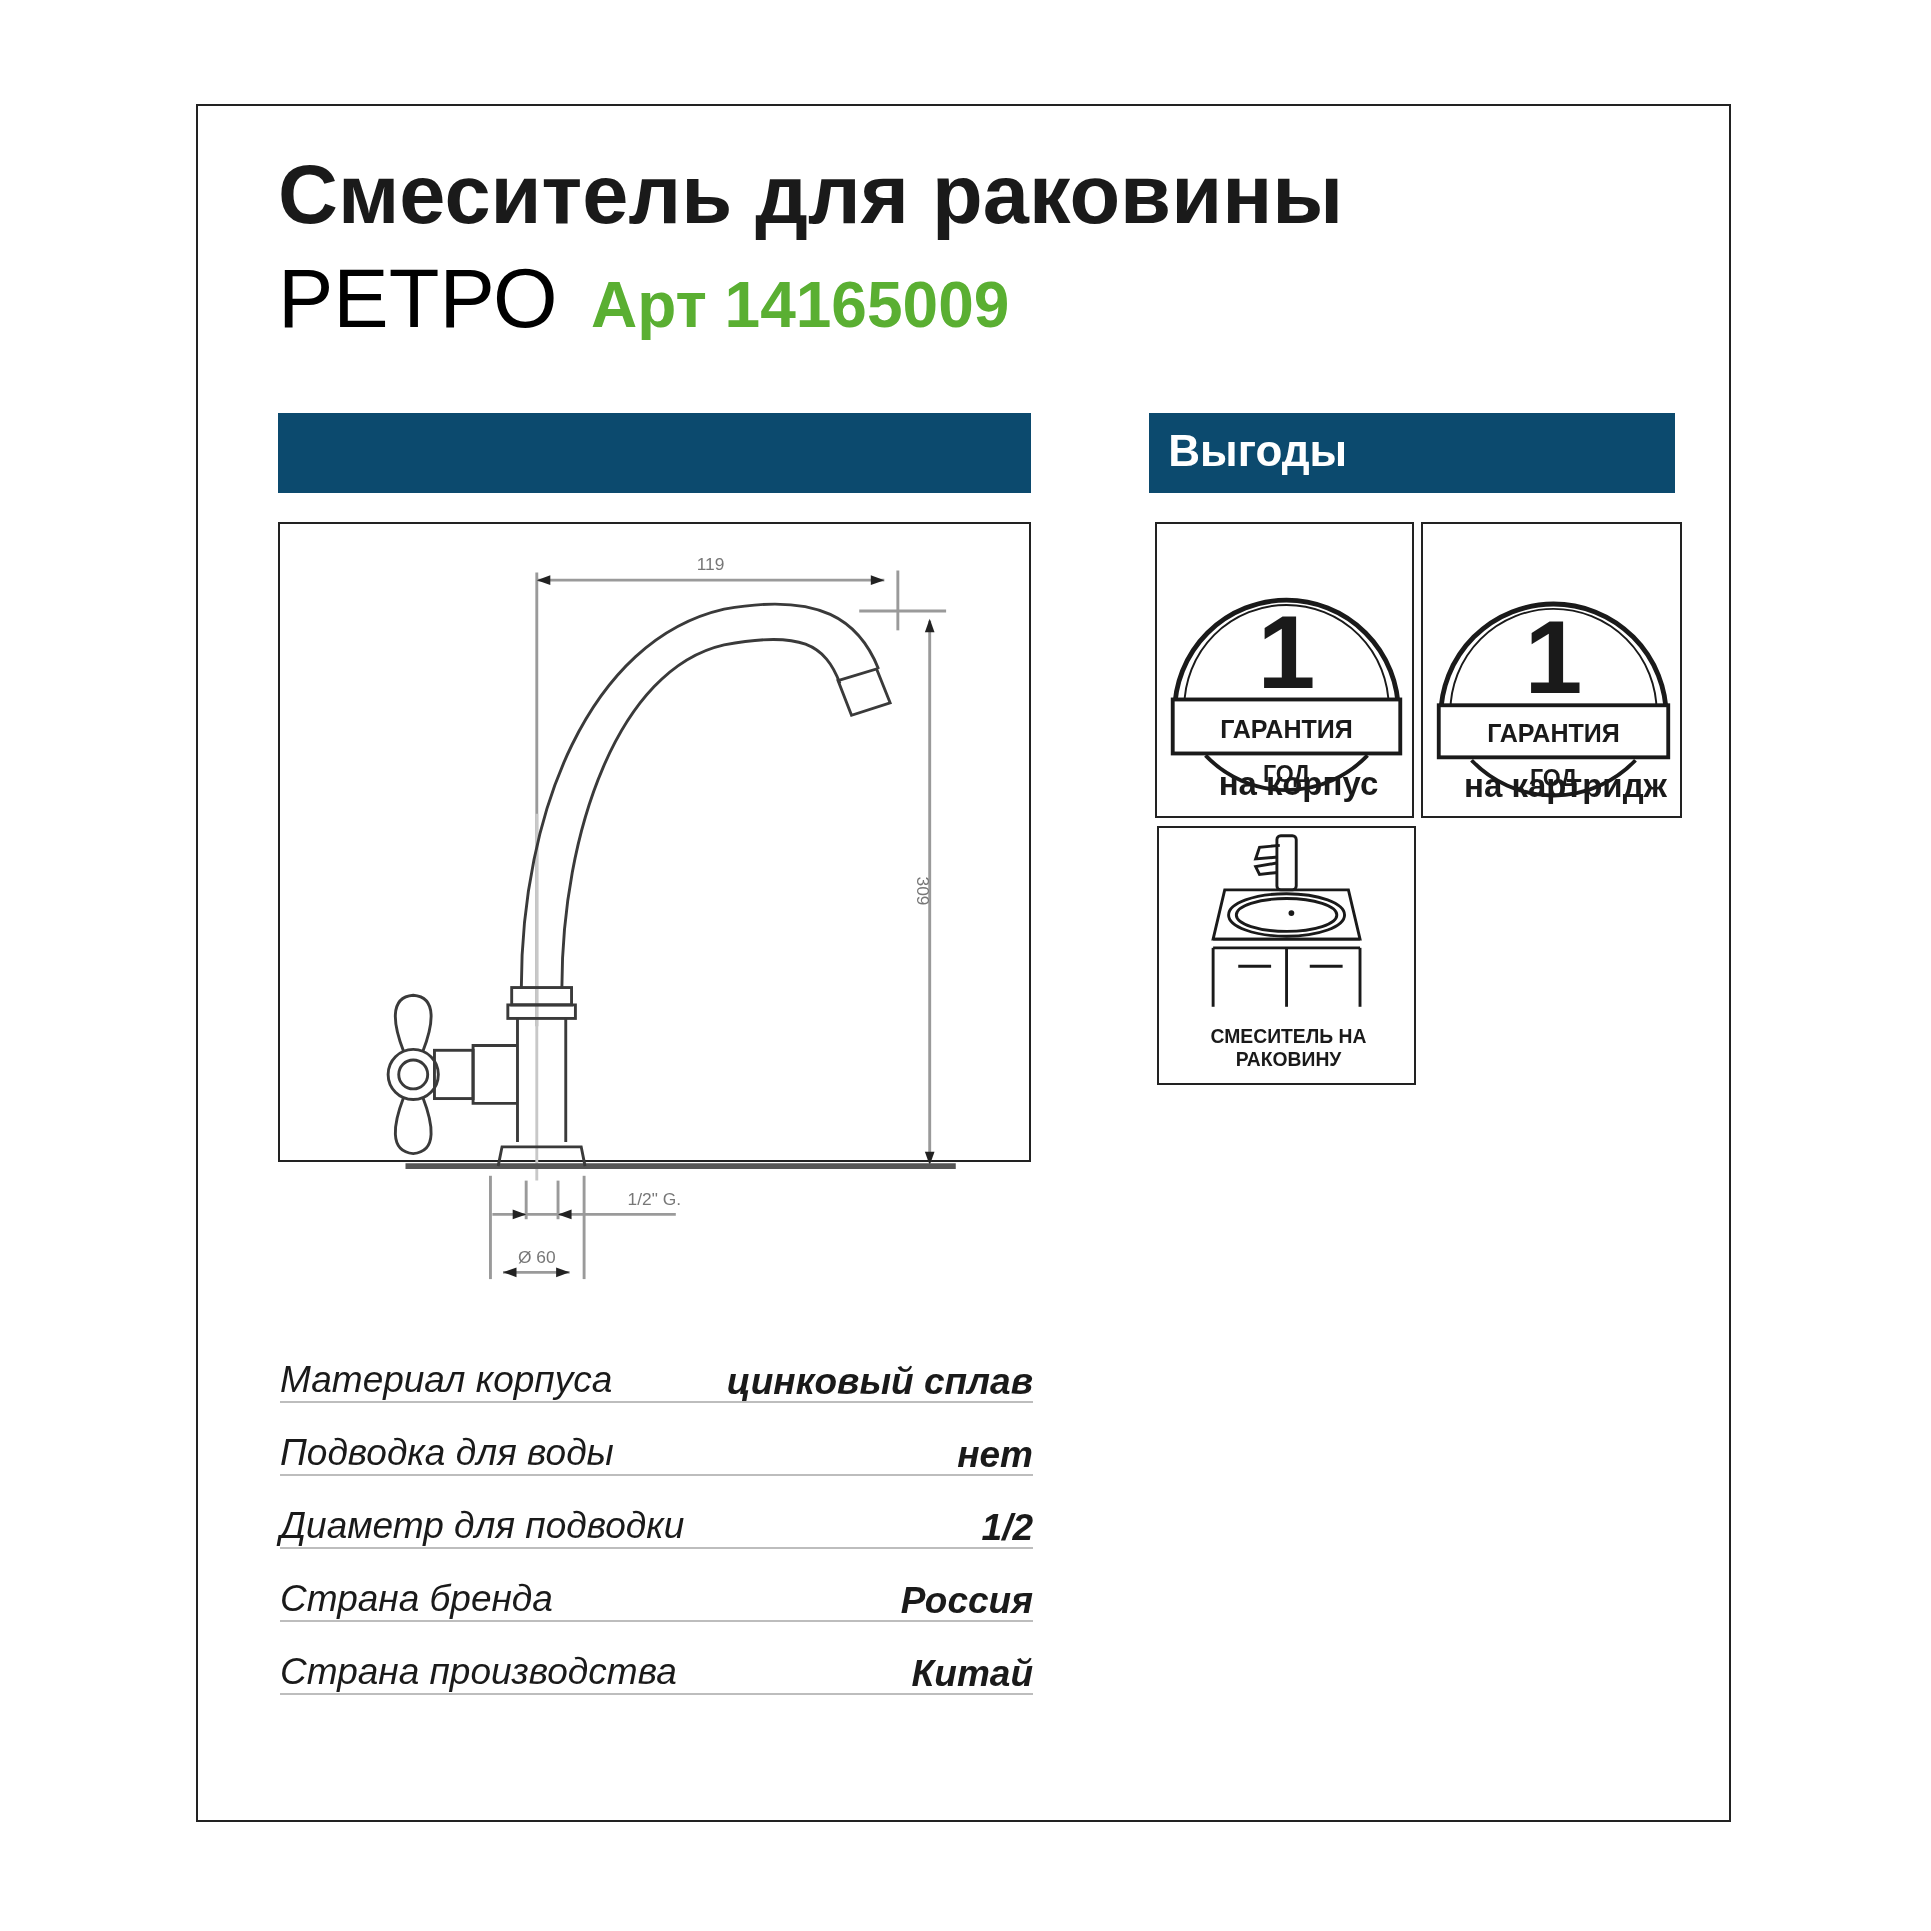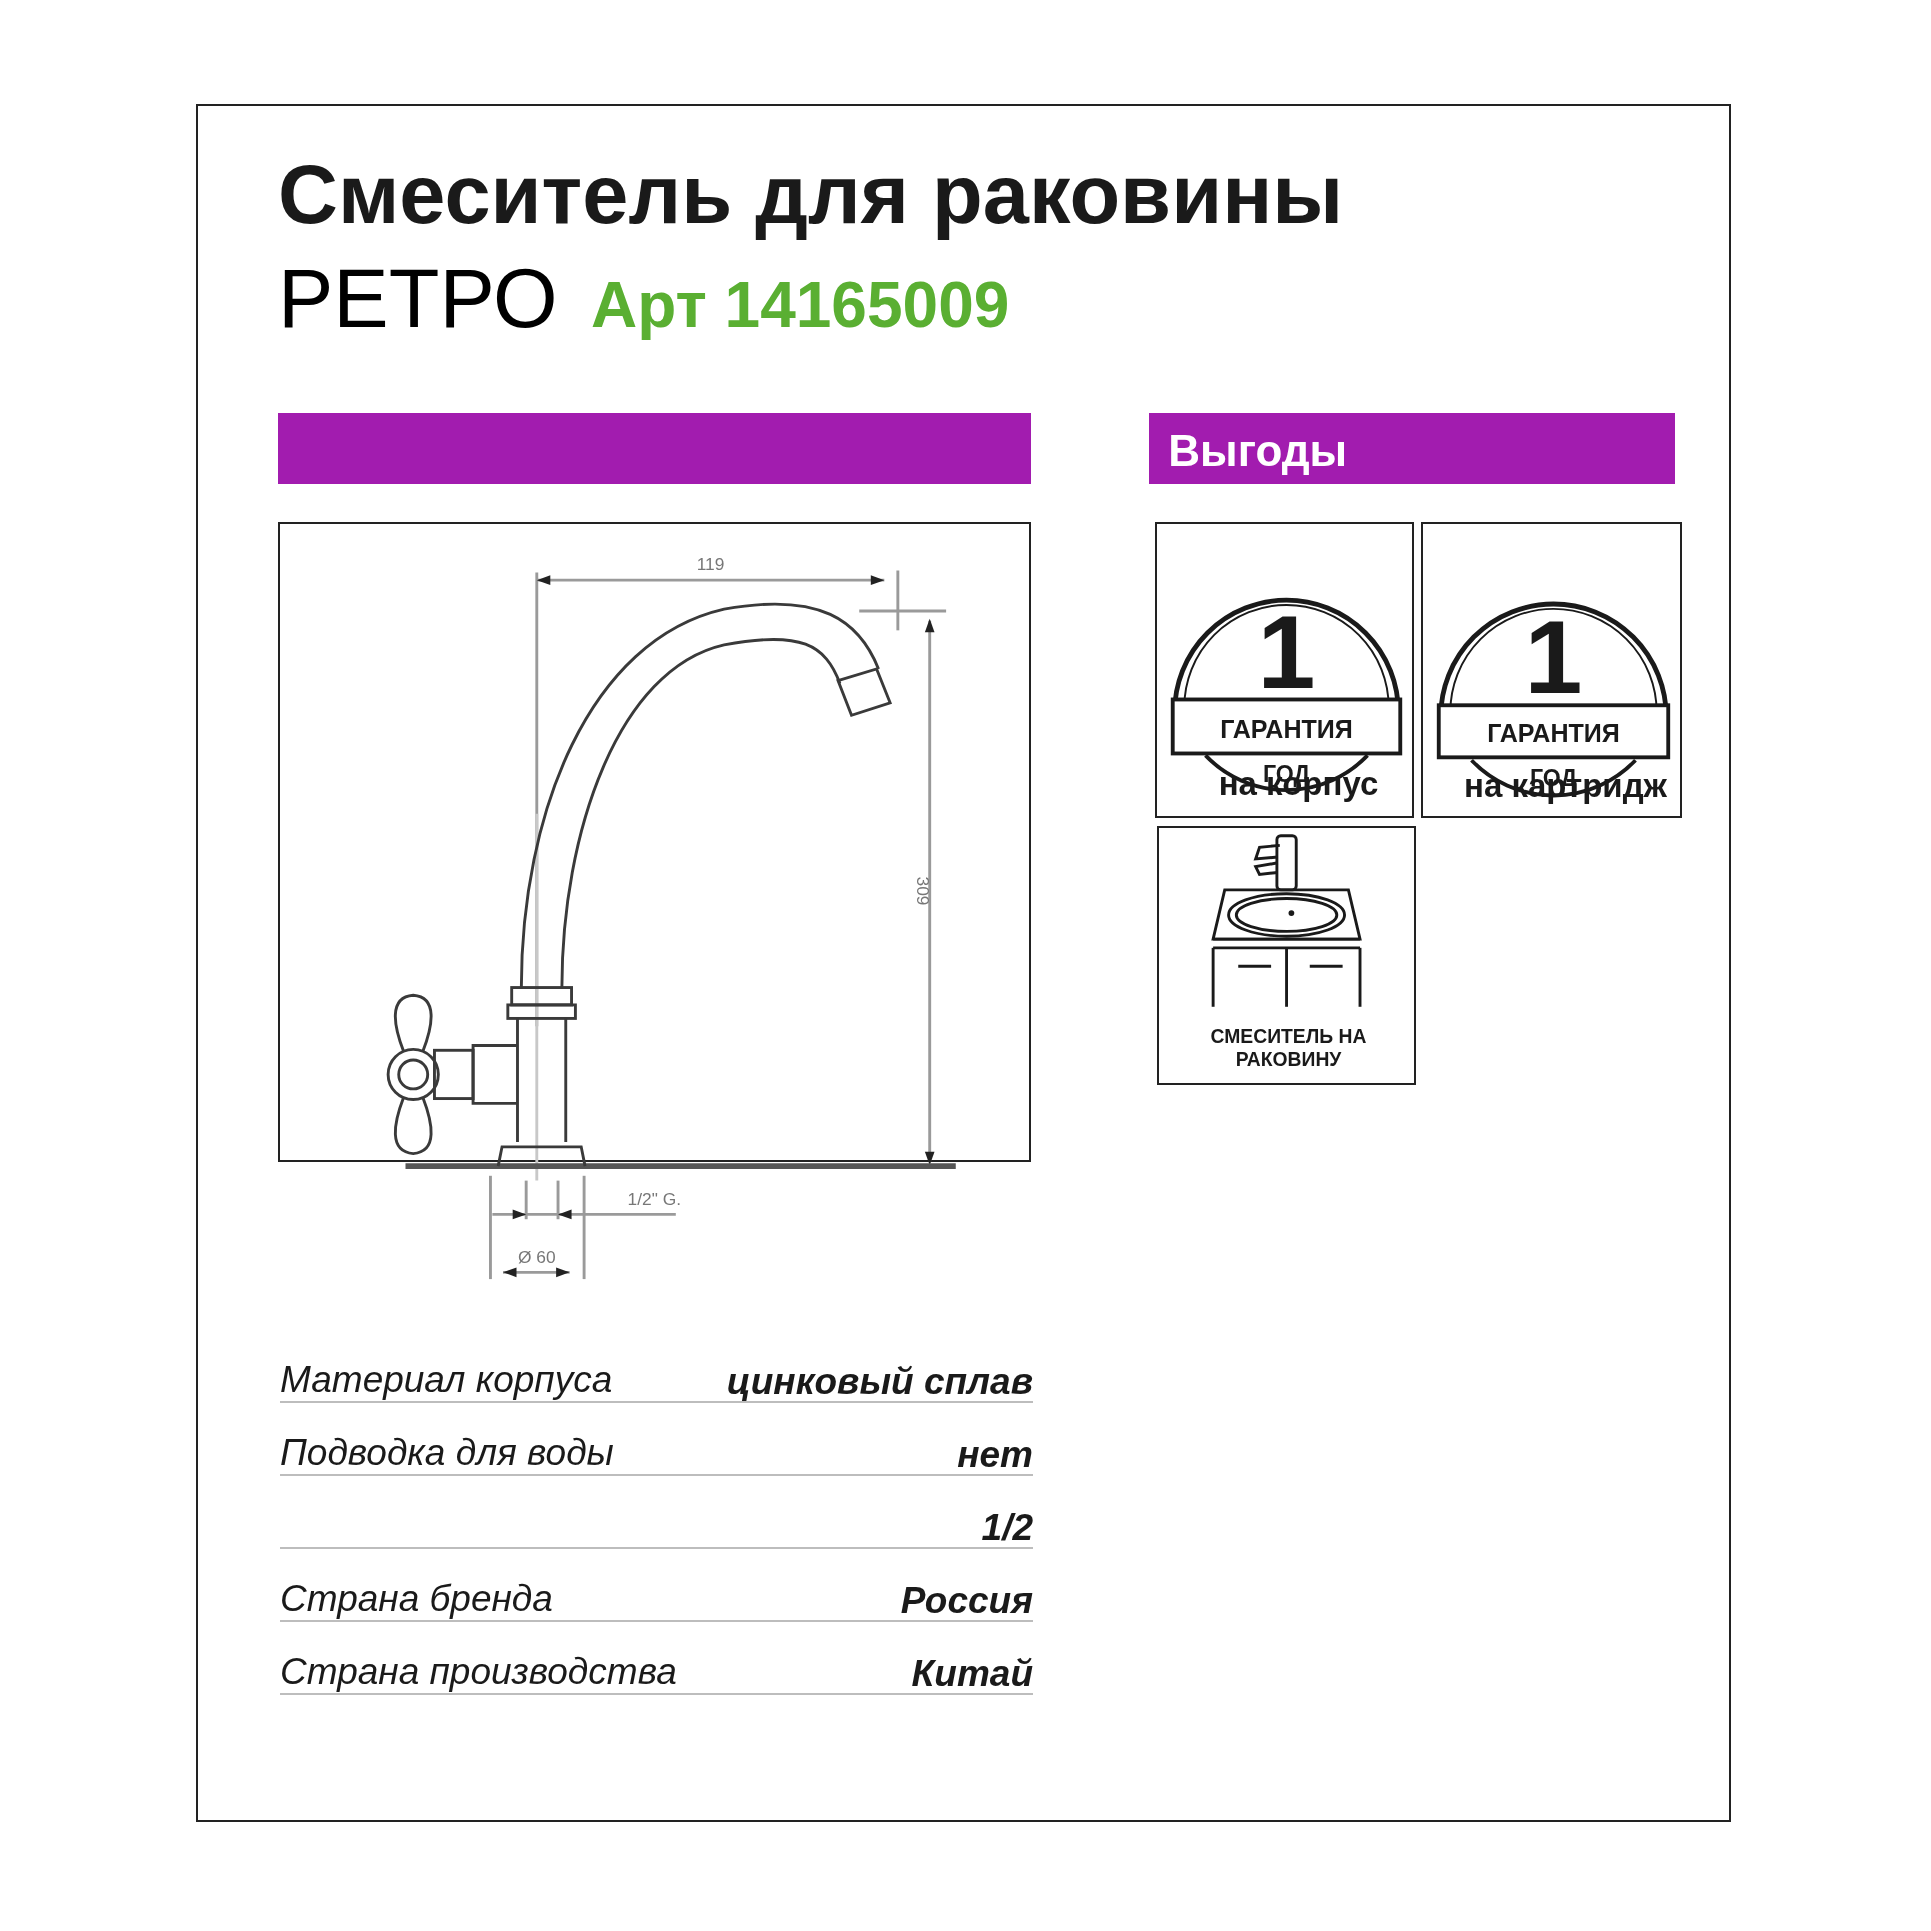--- a/index.html
+++ b/index.html
@@ -4,21 +4,21 @@
   <style>
     html, body { margin: 0; padding: 0; background: #ffffff; }
     body { width: 1931px; height: 1931px; position: relative; font-family: "Liberation Sans", sans-serif; color: #1a1a1a; }
     .frame { position: absolute; left: 196px; top: 104px; width: 1535px; height: 1718px; border: 2.9px solid #222; box-sizing: border-box; }
 
     .title { position: absolute; left: 278px; top: 153px; font-size: 83px; font-weight: bold; letter-spacing: 0px; color: #1a1a1a; white-space: nowrap; line-height: 1; }
     .subtitle-row { position: absolute; left: 278px; top: 257px; white-space: nowrap; line-height: 1; }
     .series { font-size: 83px; font-weight: normal; color: #000000; }
     .article { font-size: 64px; font-weight: bold; color: #5aaf32; margin-left: 29px; margin-top: 24px; }
 
-    .greenbar { position: absolute; background: #a21caf; height: 71px; top: 413px; text-align: center; }
+    .greenbar { position: absolute; background: #0c4a6e; height: 80px; top: 413px; text-align: center; }
     .greenbar.left { left: 278px; width: 753px; }
     .greenbar.right { left: 1149px; width: 526px; }
     .greenbar .label { color: #ffffff; font-weight: bold; font-size: 44px; position: absolute; left: 19.3px; top: 12.6px; }
 
     .drawing-box { position: absolute; left: 278px; top: 522px; width: 753px; height: 640px; border: 2.9px solid #222; box-sizing: border-box; background: #fff; }
     .drawing-box svg { position: absolute; left: 0; top: 0; }
 
     .badge { position: absolute; border: 2.9px solid #222; box-sizing: border-box; background: #fff; }
     .badge svg { position: absolute; left: 0; top: 0; }
     .badge .caption { position: absolute; left: 0; right: 0; text-align: center; font-weight: bold; padding-left: 28px; }
@@ -167,20 +167,21 @@
     <span class="k">Материал корпуса</span>
     <span class="v">цинковый сплав</span>
     <div class="rule"></div>
   </div>
   <div class="spec-row">
     <span class="k">Подводка для воды</span>
     <span class="v">нет</span>
     <div class="rule"></div>
   </div>
   <div class="spec-row">
+    <span class="k">Диаметр для подводки</span>
     <span class="v">1/2</span>
     <div class="rule"></div>
   </div>
   <div class="spec-row">
     <span class="k">Страна бренда</span>
     <span class="v">Россия</span>
     <div class="rule"></div>
   </div>
   <div class="spec-row">
     <span class="k">Страна производства</span>

